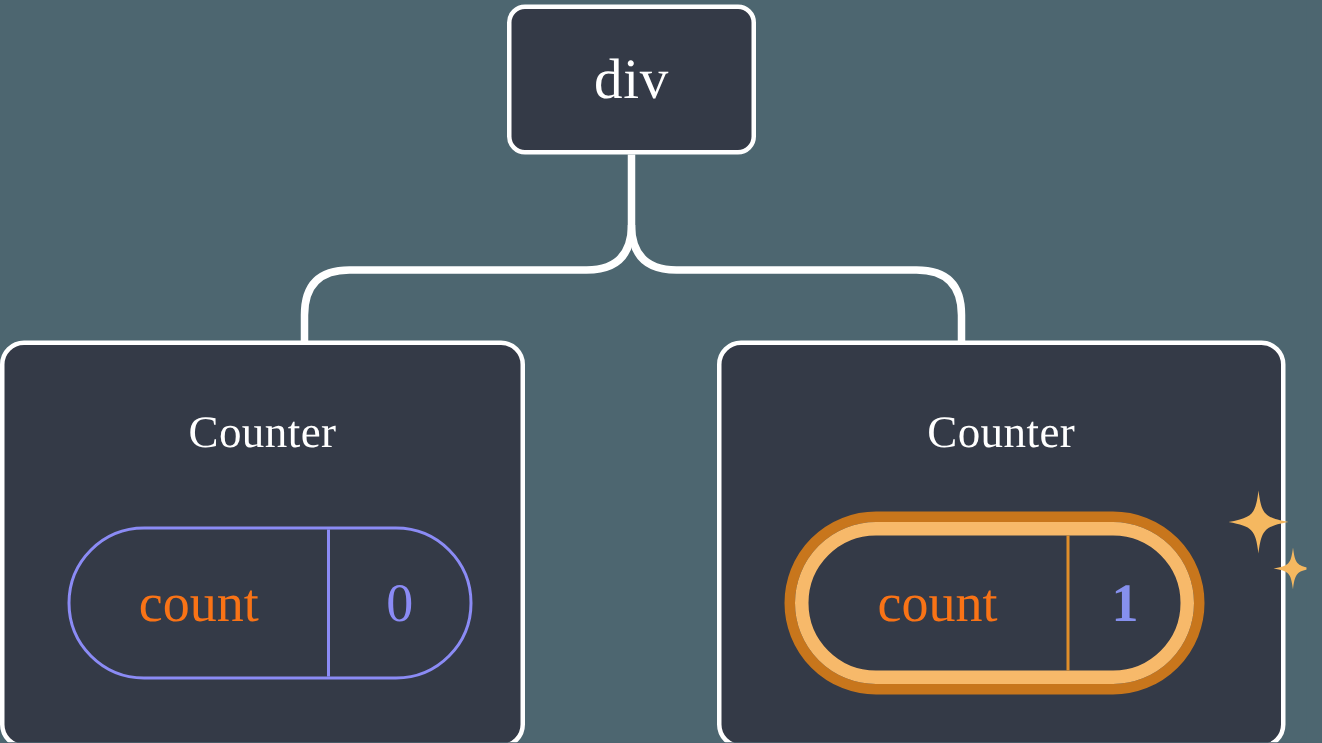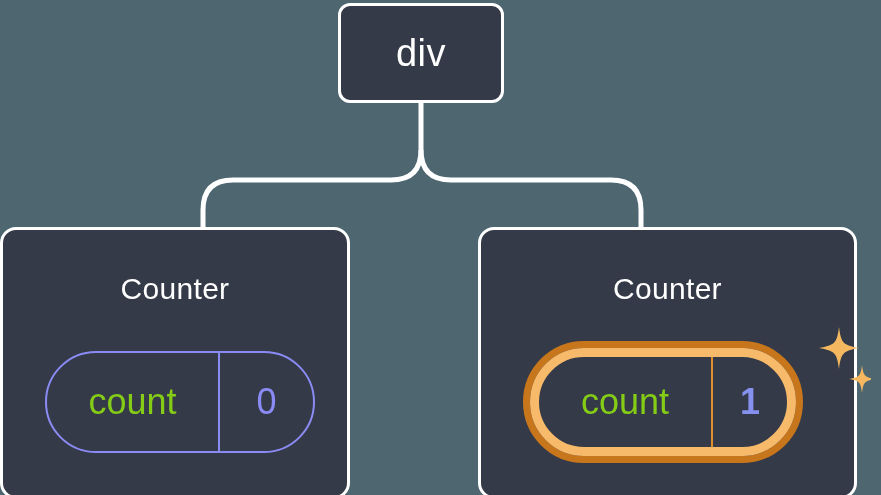--- a/index.html
+++ b/index.html
@@ -6,21 +6,21 @@
     margin: 0;
     padding: 0;
     background: #4d6670;
   }
   #stage {
     position: relative;
     width: 871px;
     height: 495px;
     background: #4d6670;
     overflow: hidden;
-    font-family: Liberation Sans, sans-serif;
+    font-family: Liberation Serif, serif;
   }
 
   
   #connectors {
     position: absolute;
     left: 0;
     top: 0;
     width: 881px;
     height: 495px;
     pointer-events: none;
@@ -121,21 +121,21 @@
 
   .pill-key, .pill-val {
     display: flex;
     align-items: center;
     justify-content: center;
     box-sizing: border-box;
   }
   .pill-val { flex: 1 1 auto; }
 
   .key-text {
-    color: #84cc16;
+    color: #f97316;
     font-size: 36px;
     font-weight: 300;
     line-height: 1;
   }
   .val-text {
     color: #8b8bf5;
     font-size: 36px;
     font-weight: 300;
     line-height: 1;
   }

